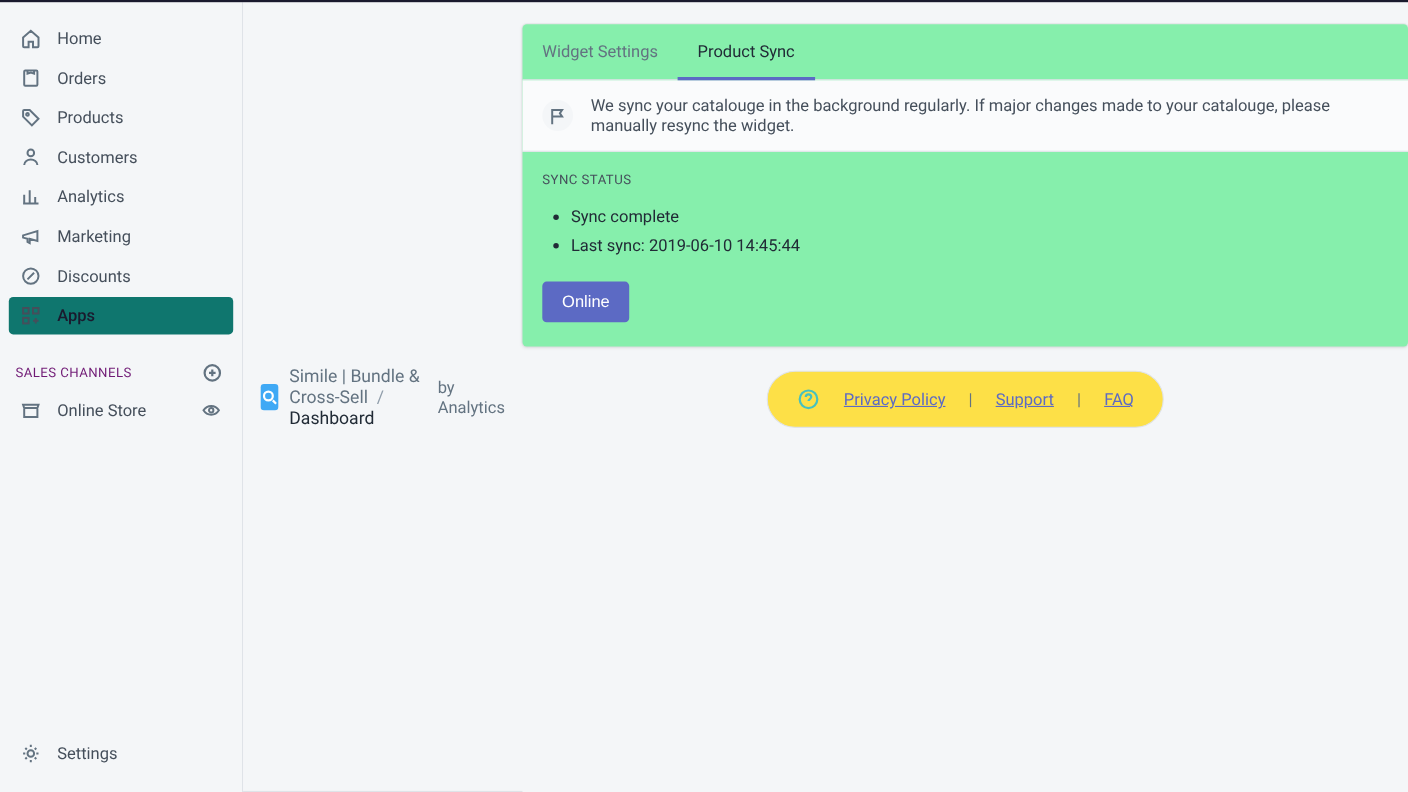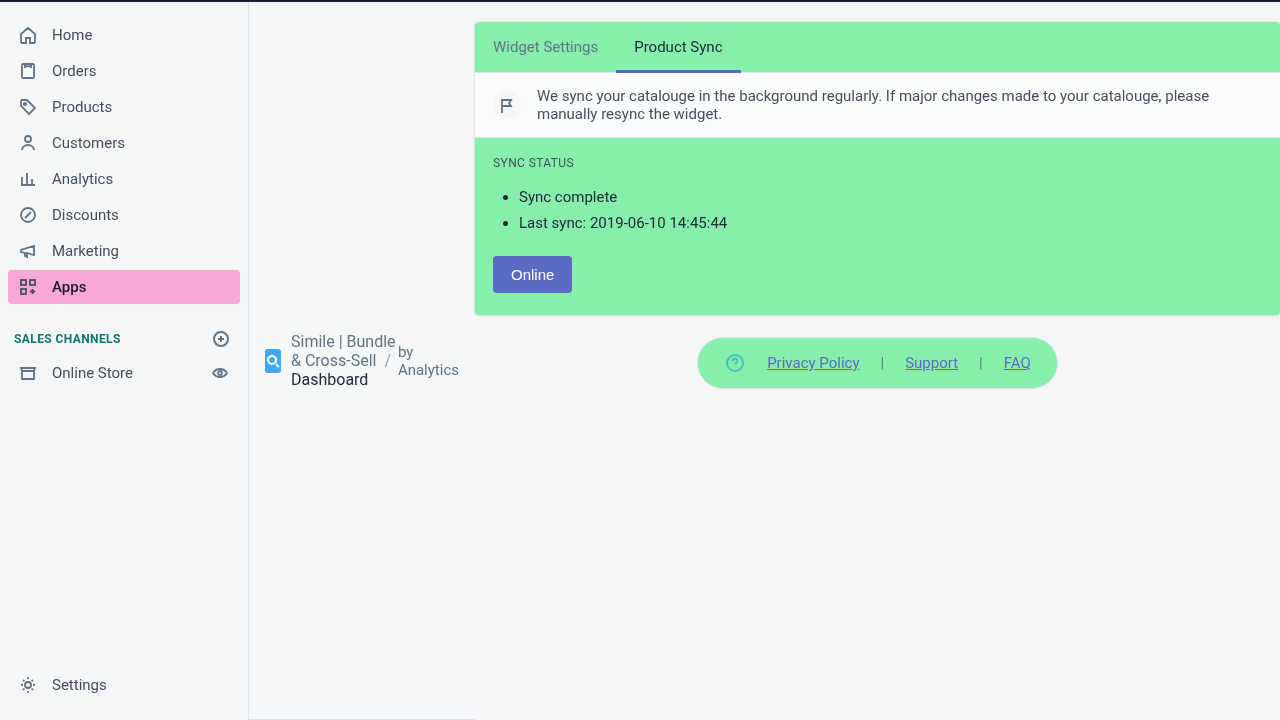--- a/index.html
+++ b/index.html
@@ -17,63 +17,63 @@
   top: 0; left: 0; right: 0;
   height: 2px;
   background: #1a1a2e;
 }
 .layout {
   display: flex;
   height: 100%;
   padding-top: 2px;
 }
 .sidebar {
-  width: 249px;
+  width: 221px;
   background: #f4f6f8;
   border-right: 1px solid #dfe3e8;
   display: flex;
   flex-direction: column;
   padding-top: 16px;
 }
 .nav-list { list-style: none; padding: 0 8px; }
 .nav-item {
   display: flex;
   align-items: center;
   gap: 14px;
   padding: 7px 10px;
   border-radius: 4px;
   color: #454f5b;
   font-size: 15px;
   cursor: pointer;
   margin-bottom: 2px;
 }
 .nav-item.active {
-  background: #f9a8d4;
+  background: #0f766e;
   color: #1a1a2e;
   font-weight: 500;
 }
 .nav-icon {
   width: 20px;
   height: 20px;
   display: flex;
   align-items: center;
   justify-content: center;
   color: #637381;
 }
 .nav-item.active .nav-icon { color: #454f5b; }
 .section-header {
   display: flex;
   align-items: center;
   justify-content: space-between;
   padding: 24px 18px 8px 14px;
 }
 .section-title {
   font-size: 12px;
-  font-weight: 700;
-  color: #0f766e;
+  font-weight: 400;
+  color: #701a75;
   letter-spacing: 0.4px;
 }
 .add-channel-btn {
   width: 18px; height: 18px;
   color: #637381;
 }
 .sidebar-spacer { flex: 1; }
 .sidebar-bottom { padding: 0 8px 16px 8px; }
 .main {
   flex: 1;
@@ -184,21 +184,21 @@
   cursor: pointer;
 }
 .footer-links {
   margin: 22px auto 0 auto;
   display: inline-flex;
   align-items: center;
   gap: 21px;
   padding: 14px 26px;
   border: 1px solid #dfe3e8;
   border-radius: 999px;
-  background: #86efac;
+  background: #fde047;
 }
 .footer-wrap { text-align: center; }
 .help-icon {
   width: 22px; height: 22px;
   color: #47c1bf;
 }
 .footer-links a {
   color: #5c6ac4;
   font-size: 15px;
   text-decoration: underline;
@@ -252,33 +252,33 @@
         <span class="nav-icon">
           <svg width="20" height="20" fill="none" stroke="currentColor" stroke-width="1.8">
               <path d="M4 16V8M9 16V4M14 16v-6M3 16h14"></path>
             </svg>
         </span>
         <span>Analytics</span>
       </li>
       <li class="nav-item">
         <span class="nav-icon">
           <svg width="20" height="20" fill="none" stroke="currentColor" stroke-width="1.8">
+              <path d="M3 9v2l4 1v3l2 1v-4l7 2V5L3 9z"></path>
+            </svg>
+        </span>
+        <span>Marketing</span>
+      </li>
+      <li class="nav-item">
+        <span class="nav-icon">
+          <svg width="20" height="20" fill="none" stroke="currentColor" stroke-width="1.8">
               <circle cx="10" cy="10" r="7"></circle>
               <path d="M7 13l6-6M7.5 7.5h.01M12.5 12.5h.01"></path>
             </svg>
         </span>
         <span>Discounts</span>
-      </li>
-      <li class="nav-item">
-        <span class="nav-icon">
-          <svg width="20" height="20" fill="none" stroke="currentColor" stroke-width="1.8">
-              <path d="M3 9v2l4 1v3l2 1v-4l7 2V5L3 9z"></path>
-            </svg>
-        </span>
-        <span>Marketing</span>
       </li>
       <li class="nav-item active">
         <span class="nav-icon">
           <svg width="20" height="20" fill="none" stroke="currentColor" stroke-width="1.8">
               <rect x="3" y="3" width="5" height="5"></rect>
               <rect x="12" y="3" width="5" height="5"></rect>
               <rect x="3" y="12" width="5" height="5"></rect>
               <path d="M12 14.5h5M14.5 12v5"></path>
             </svg>
         </span>

